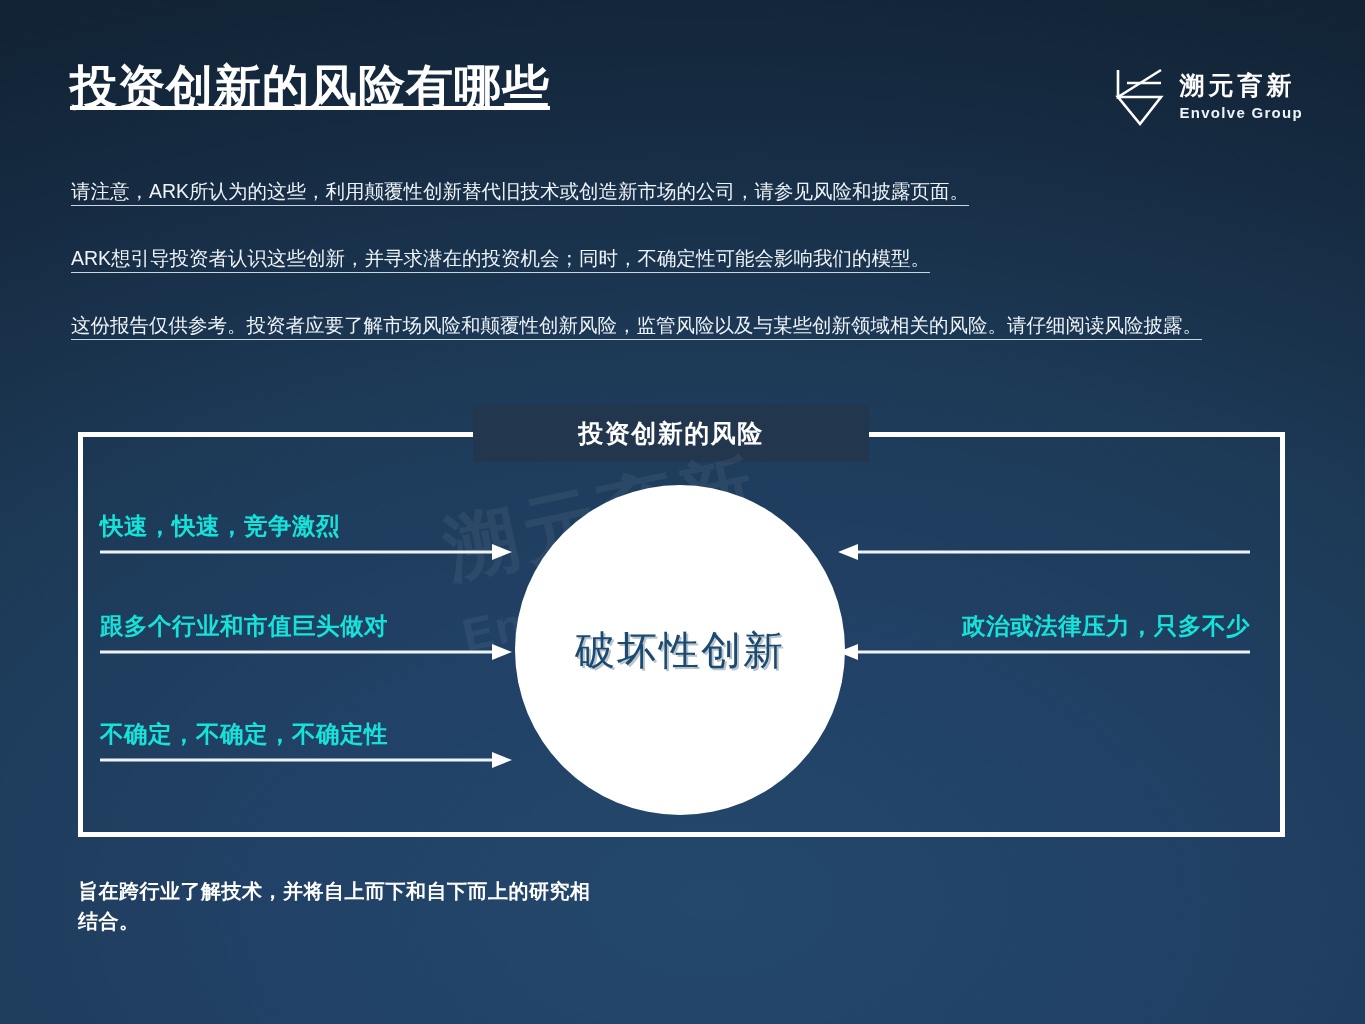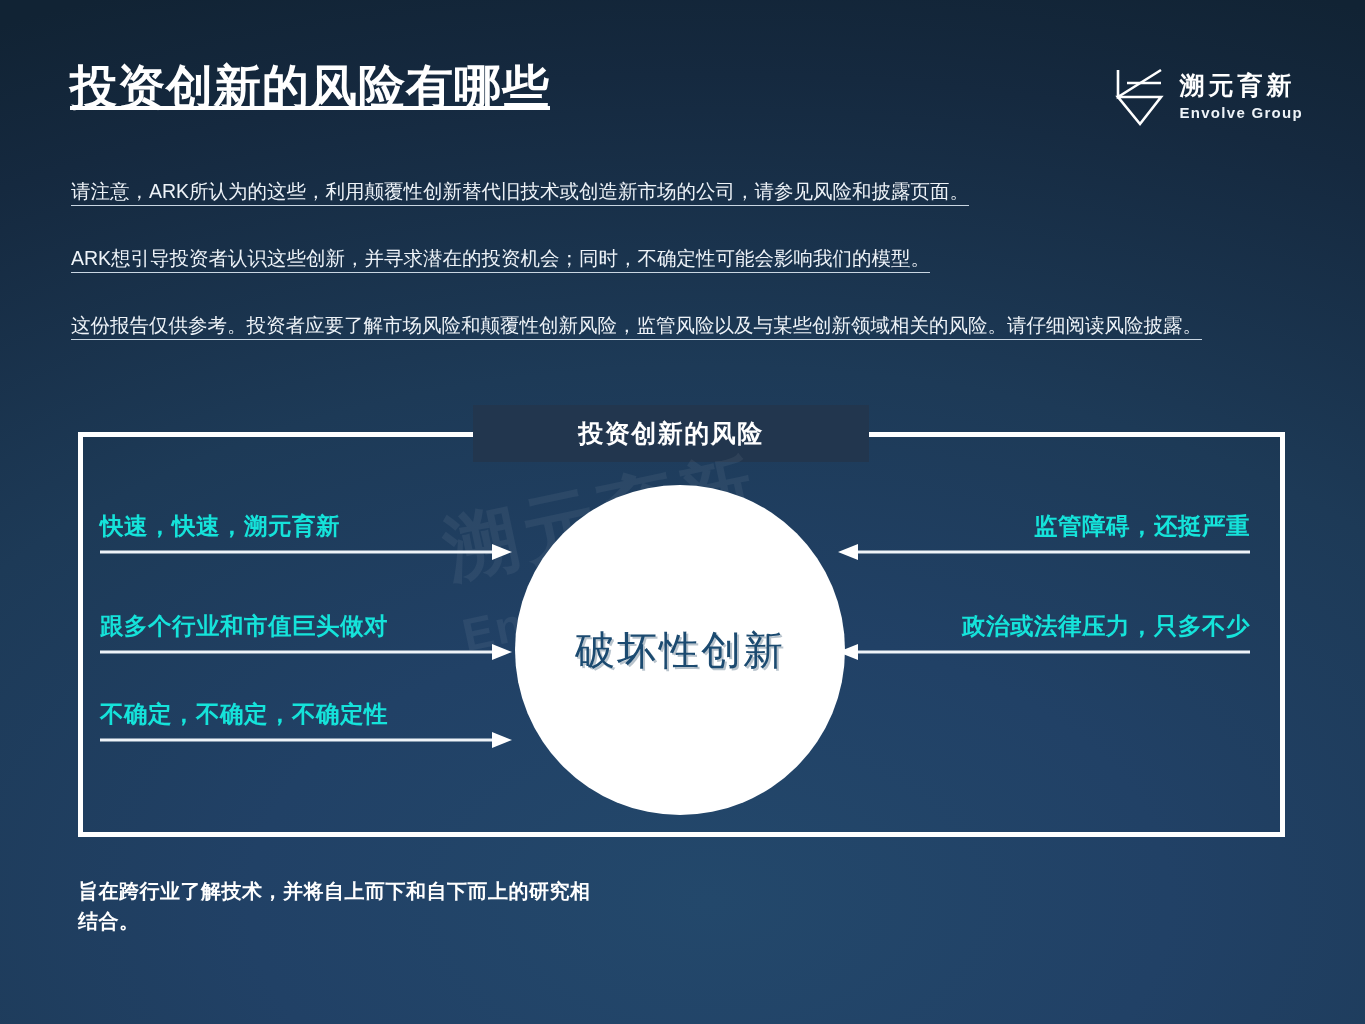--- a/index.html
+++ b/index.html
@@ -97,21 +97,21 @@
   .left .row-label{left:0;}
   
   .right .row{right:35px;width:412px;}
   .right .row-label{right:0;}
 
   #left-rows{position:absolute;left:78px;top:432px;width:470px;height:405px;}
   #right-rows{position:absolute;left:815px;top:432px;width:470px;height:405px;}
 
   .r1{top:72px;}
   .r2{top:172px;}
-  .r3{top:260px;}
+  .r3{top:280px;}
 
   
   .caption{
     position:absolute;font-size:20px;font-weight:bold;color:#ffffff;
     line-height:30px;letter-spacing:.5px;
   }
   #caption-left{left:78px;top:876px;width:520px;text-align:left;}
   #caption-right{right:70px;top:876px;width:580px;text-align:right;}
 </style>
 </head>
@@ -156,21 +156,21 @@
     <div class="wm-line wm-cn">溯元育新</div>
     <div class="wm-line wm-en">Envolve Group</div>
   </div>
 
   <div id="center-circle">
     <div id="center-label">破坏性创新</div>
   </div>
 
   <div id="left-rows" class="left">
     <div class="row r1">
-      <div class="row-label">快速，快速，溯元育新</div>
+      <div class="row-label">快速，快速，竞争激烈</div>
       <svg class="row-arrow" viewBox="0 0 412 20" preserveAspectRatio="none">
         <line x1="0" y1="10" x2="392" y2="10" stroke="#eef3f8" stroke-width="3"></line>
         <polygon points="392,2 412,10 392,18" fill="#ffffff"></polygon>
       </svg>
     </div>
     <div class="row r2">
       <div class="row-label">跟多个行业和市值巨头做对</div>
       <svg class="row-arrow" viewBox="0 0 412 20" preserveAspectRatio="none">
         <line x1="0" y1="10" x2="392" y2="10" stroke="#eef3f8" stroke-width="3"></line>
         <polygon points="392,2 412,10 392,18" fill="#ffffff"></polygon>
@@ -180,21 +180,20 @@
       <div class="row-label">不确定，不确定，不确定性</div>
       <svg class="row-arrow" viewBox="0 0 412 20" preserveAspectRatio="none">
         <line x1="0" y1="10" x2="392" y2="10" stroke="#eef3f8" stroke-width="3"></line>
         <polygon points="392,2 412,10 392,18" fill="#ffffff"></polygon>
       </svg>
     </div>
   </div>
 
   <div id="right-rows" class="right">
     <div class="row r1">
-      <div class="row-label">监管障碍，还挺严重</div>
       <svg class="row-arrow" viewBox="0 0 412 20" preserveAspectRatio="none">
         <line x1="20" y1="10" x2="412" y2="10" stroke="#eef3f8" stroke-width="3"></line>
         <polygon points="20,2 0,10 20,18" fill="#ffffff"></polygon>
       </svg>
     </div>
     <div class="row r2">
       <div class="row-label">政治或法律压力，只多不少</div>
       <svg class="row-arrow" viewBox="0 0 412 20" preserveAspectRatio="none">
         <line x1="20" y1="10" x2="412" y2="10" stroke="#eef3f8" stroke-width="3"></line>
         <polygon points="20,2 0,10 20,18" fill="#ffffff"></polygon>

